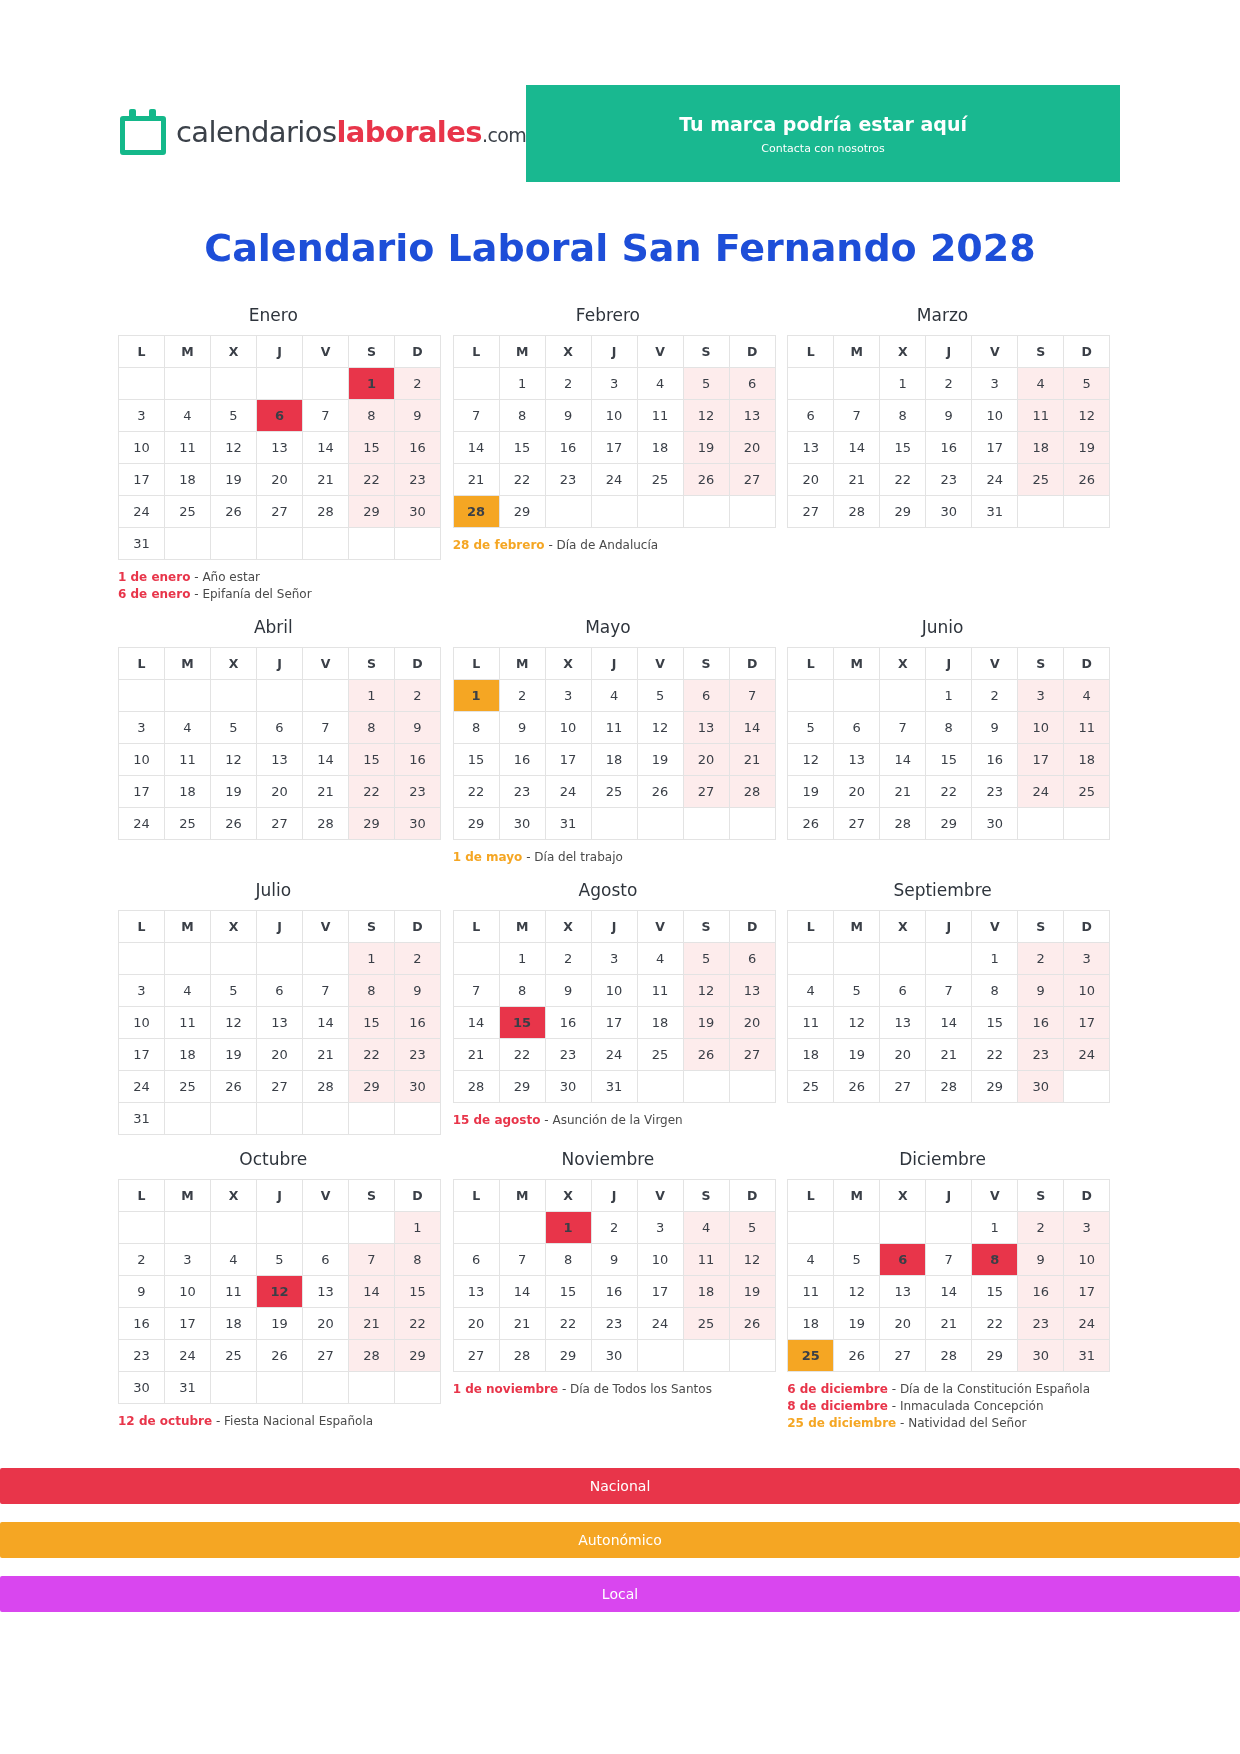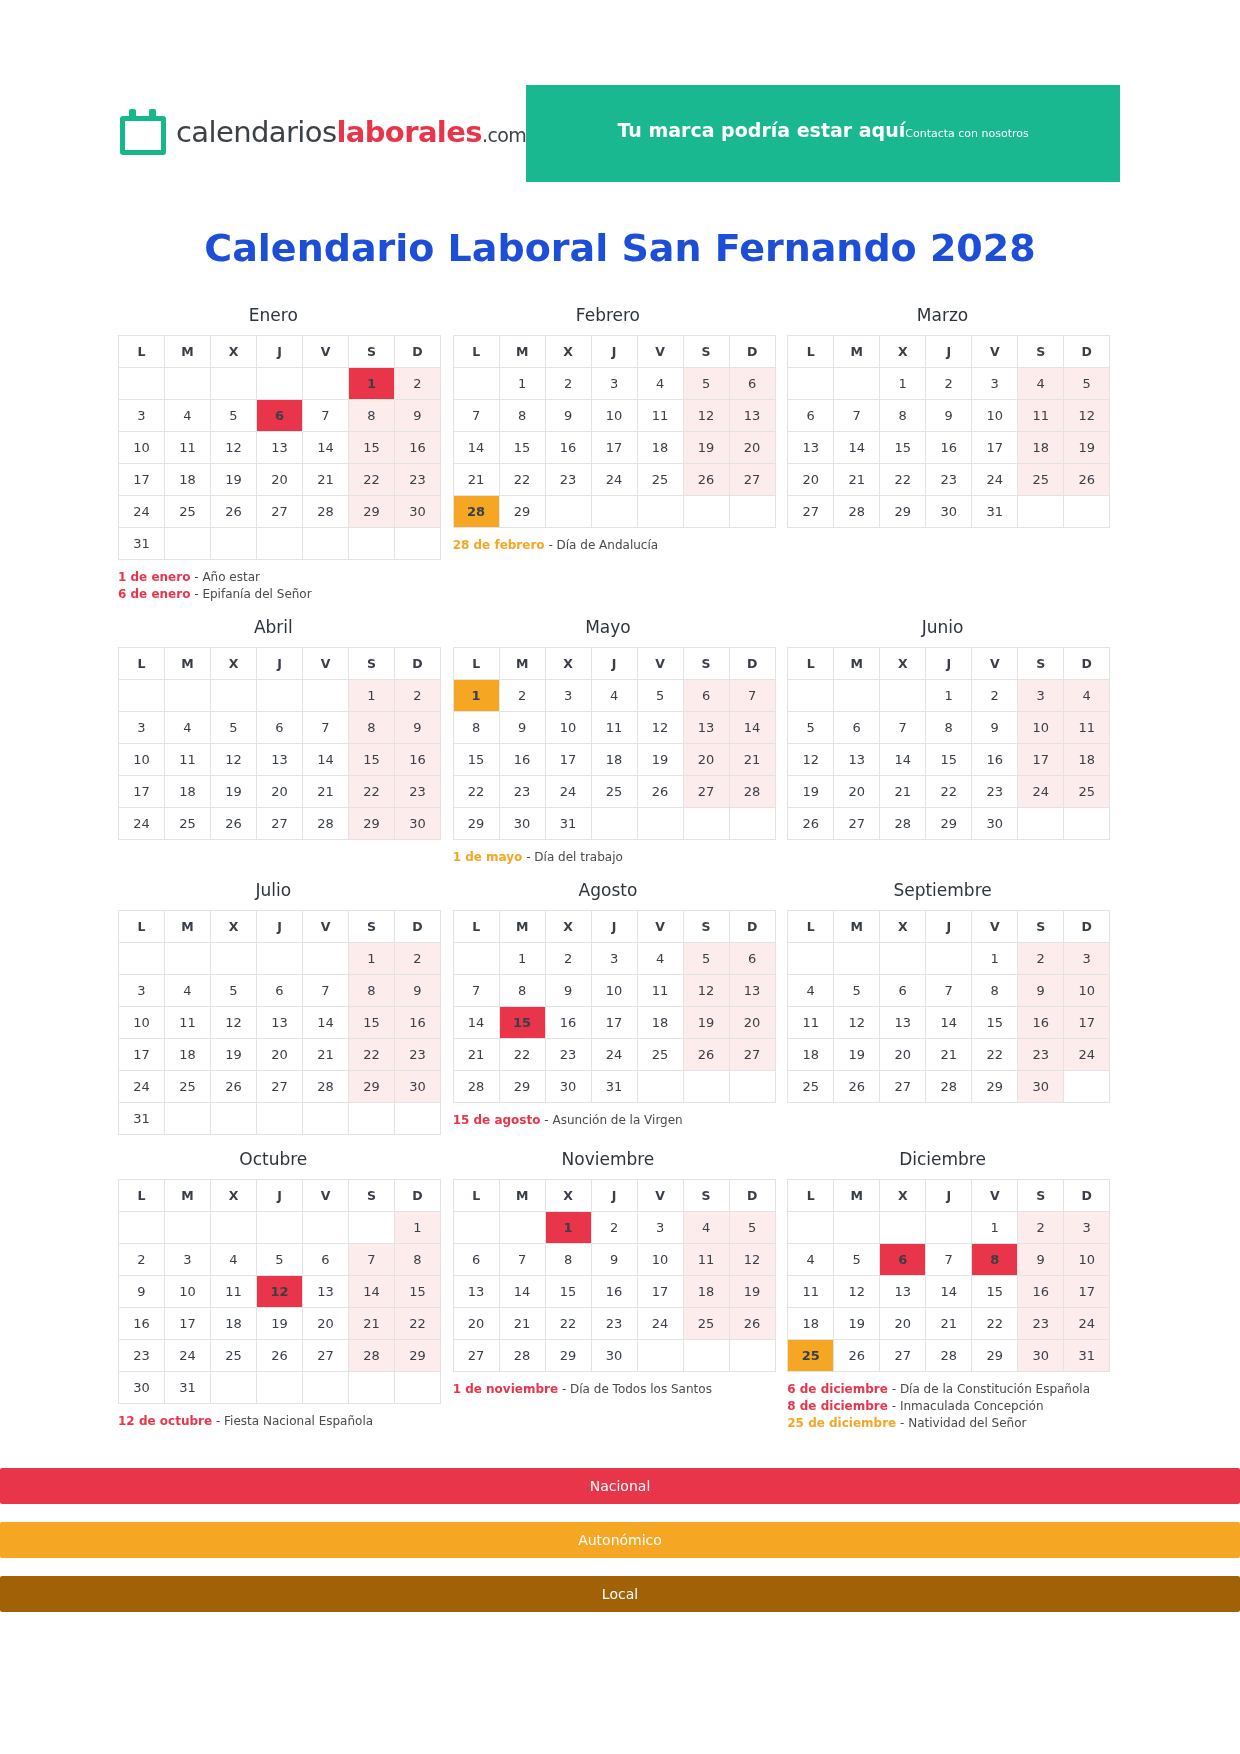--- a/index.html
+++ b/index.html
@@ -77,20 +77,21 @@
   .logo-text .t1 { color: #3b4149; }
   .logo-text .t2 { color: #e8354a; font-weight: bold; }
   .logo-text .t3 { color: #3b4149; font-size: 19px; }
 
   .banner {
     margin-left: auto;
     background: #19b890;
     width: 620px;
     height: 97px;
     display: flex;
+    flex-direction: column;
     align-items: center;
     justify-content: center;
     color: #ffffff;
   }
   .banner .b1 {
     font-size: 19px;
     font-weight: bold;
     margin-bottom: 7px;
   }
   .banner .b2 {
@@ -184,21 +185,21 @@
   .legend .chip {
     color: #fff;
     font-size: 14px;
     padding: 10px 22px;
     min-width: 84px;
     text-align: center;
     border-radius: 2px;
   }
   .chip.nacional { background: #e8354a; }
   .chip.autonomico { background: #f5a623; }
-  .chip.local { background: #a16207; }
+  .chip.local { background: #d946ef; }
 </style>
 </head>
 <body>
 
 <div class="page">
 
   <div class="header">
     <div class="logo-wrap">
       <div class="logo-icon">
         <div class="tab-l"></div>

